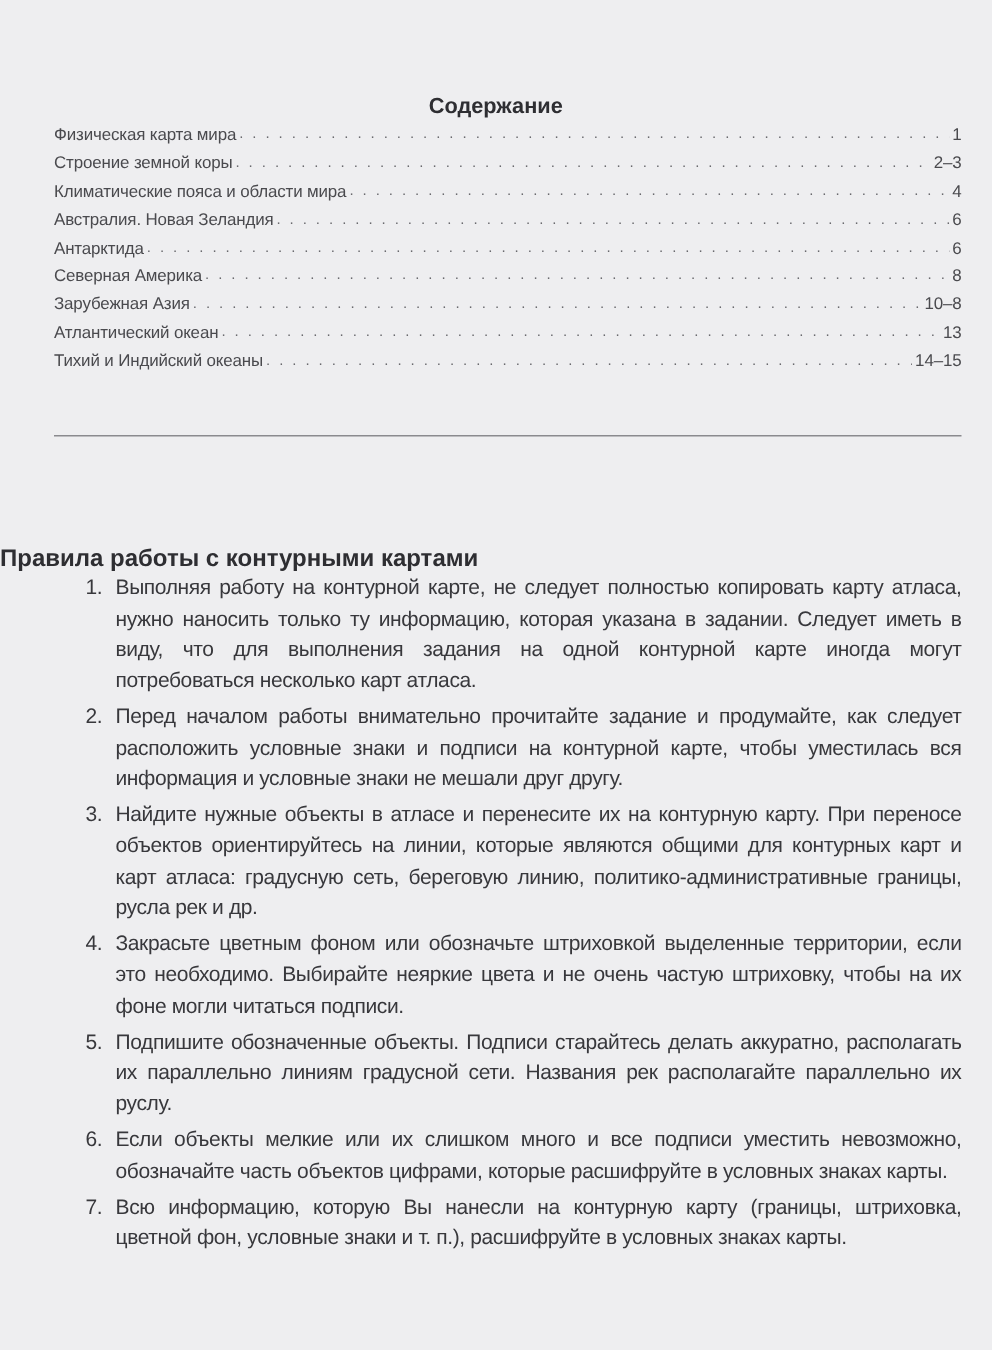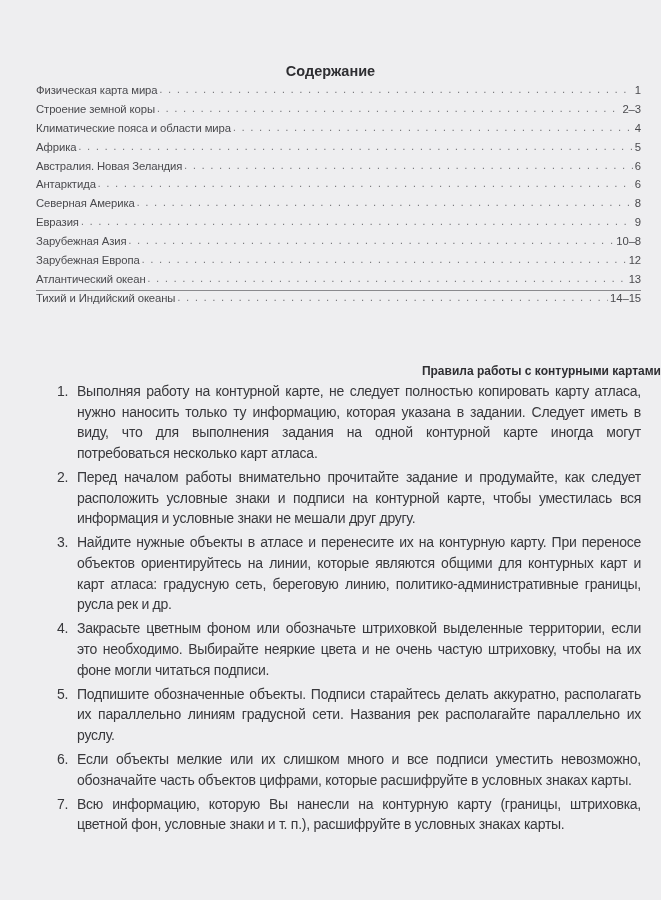--- a/index.html
+++ b/index.html
@@ -34,21 +34,21 @@
   }
   .toc .page-num { flex: 0 0 auto; padding-left: 2px; text-align: right; }
 
   .rule {
     position: absolute; left: 36px; width: 605px; top: 290px;
     height: 0; border-top: 1px solid #8a8a8e;
   }
 
   .rules-title {
     position: absolute; left: 0; width: 661px; top: 364px;
-    text-align: right; font-weight: bold; font-size: 12px; color: #2e2e32;
+    text-align: left; font-weight: bold; font-size: 16px; color: #2e2e32;
   }
   .rules {
     position: absolute; left: 57px; width: 584px; top: 381px;
     margin: 0; padding: 0; list-style: none;
   }
   .rules li {
     position: relative; padding-left: 20px; margin-bottom: 3.6px;
     font-size: 14px; line-height: 20.6px; color: #38383c;
     text-align: justify; letter-spacing: -0.25px;
   }
@@ -71,53 +71,38 @@
         <span class="label">Строение земной коры</span>
         <span class="leader"></span>
         <span class="page-num">2–3</span>
       </li>
     <li>
         <span class="label">Климатические пояса и области мира</span>
         <span class="leader"></span>
         <span class="page-num">4</span>
       </li>
     <li>
-        <span class="label">Африка</span>
-        <span class="leader"></span>
-        <span class="page-num">5</span>
-      </li>
-    <li>
         <span class="label">Австралия. Новая Зеландия</span>
         <span class="leader"></span>
         <span class="page-num">6</span>
       </li>
     <li>
         <span class="label">Антарктида</span>
         <span class="leader"></span>
         <span class="page-num">6</span>
       </li>
     <li>
         <span class="label">Северная Америка</span>
         <span class="leader"></span>
         <span class="page-num">8</span>
       </li>
     <li>
-        <span class="label">Евразия</span>
-        <span class="leader"></span>
-        <span class="page-num">9</span>
-      </li>
-    <li>
         <span class="label">Зарубежная Азия</span>
         <span class="leader"></span>
         <span class="page-num">10–8</span>
-      </li>
-    <li>
-        <span class="label">Зарубежная Европа</span>
-        <span class="leader"></span>
-        <span class="page-num">12</span>
       </li>
     <li>
         <span class="label">Атлантический океан</span>
         <span class="leader"></span>
         <span class="page-num">13</span>
       </li>
     <li>
         <span class="label">Тихий и Индийский океаны</span>
         <span class="leader"></span>
         <span class="page-num">14–15</span>

